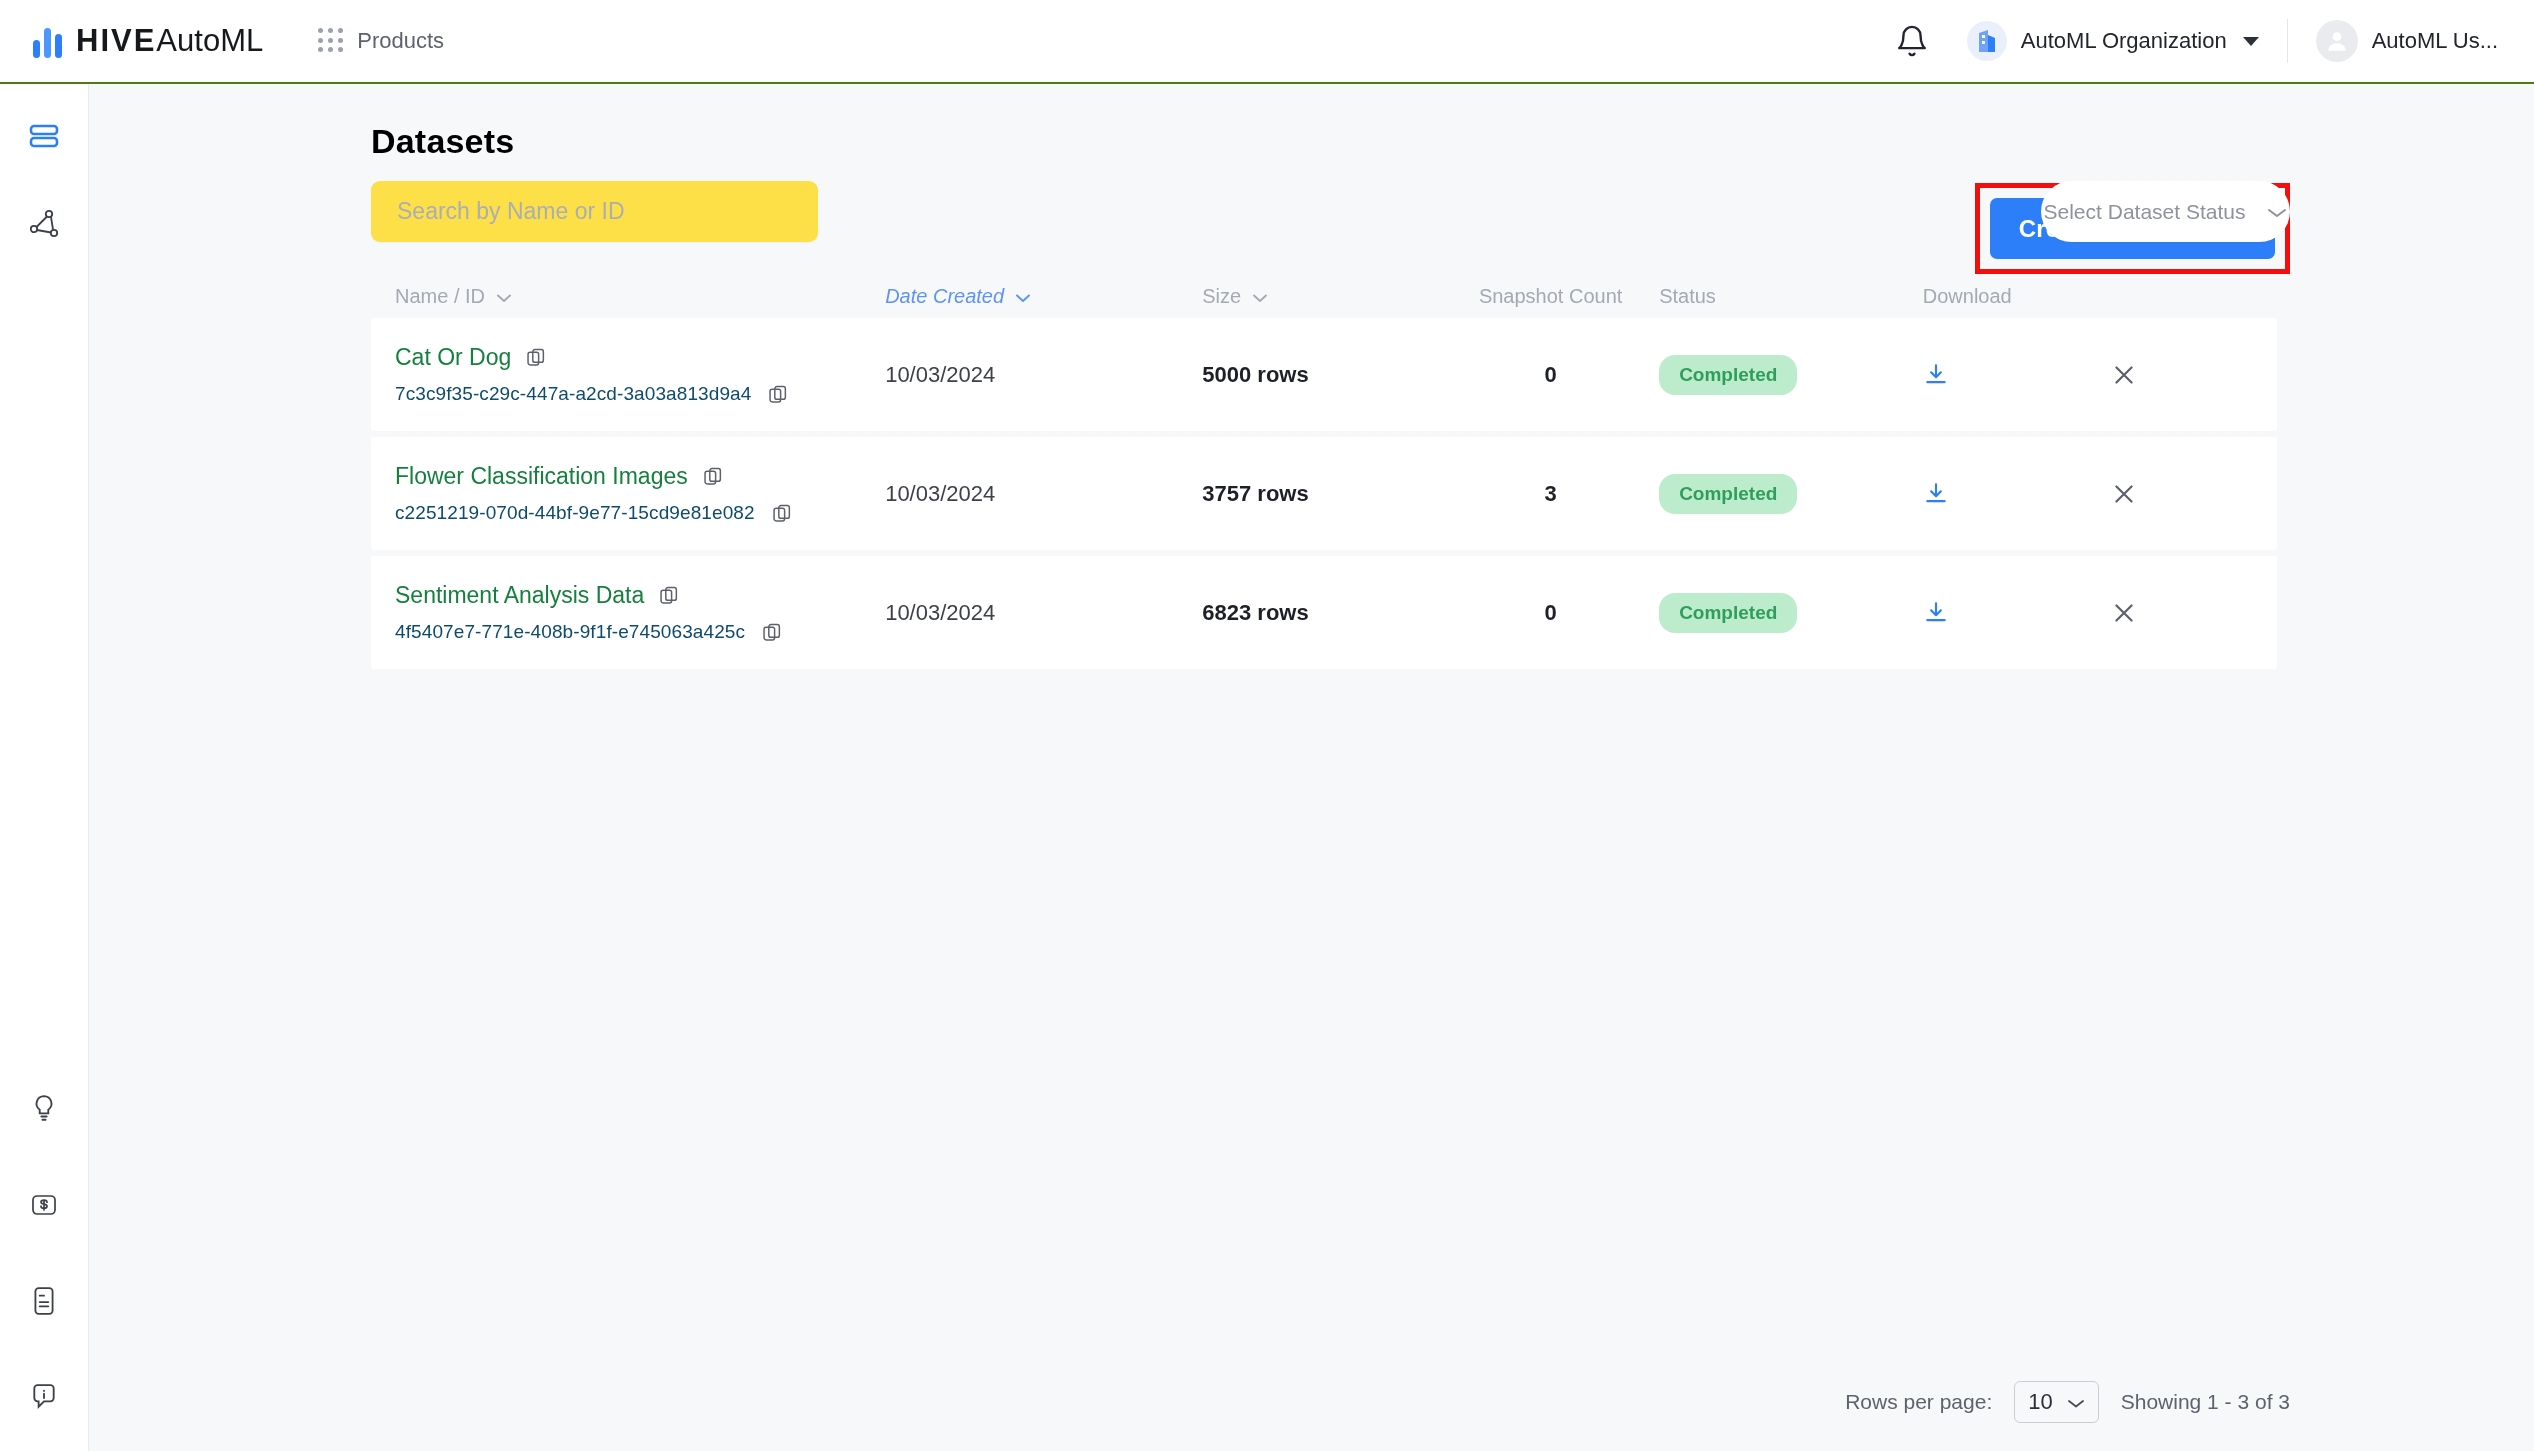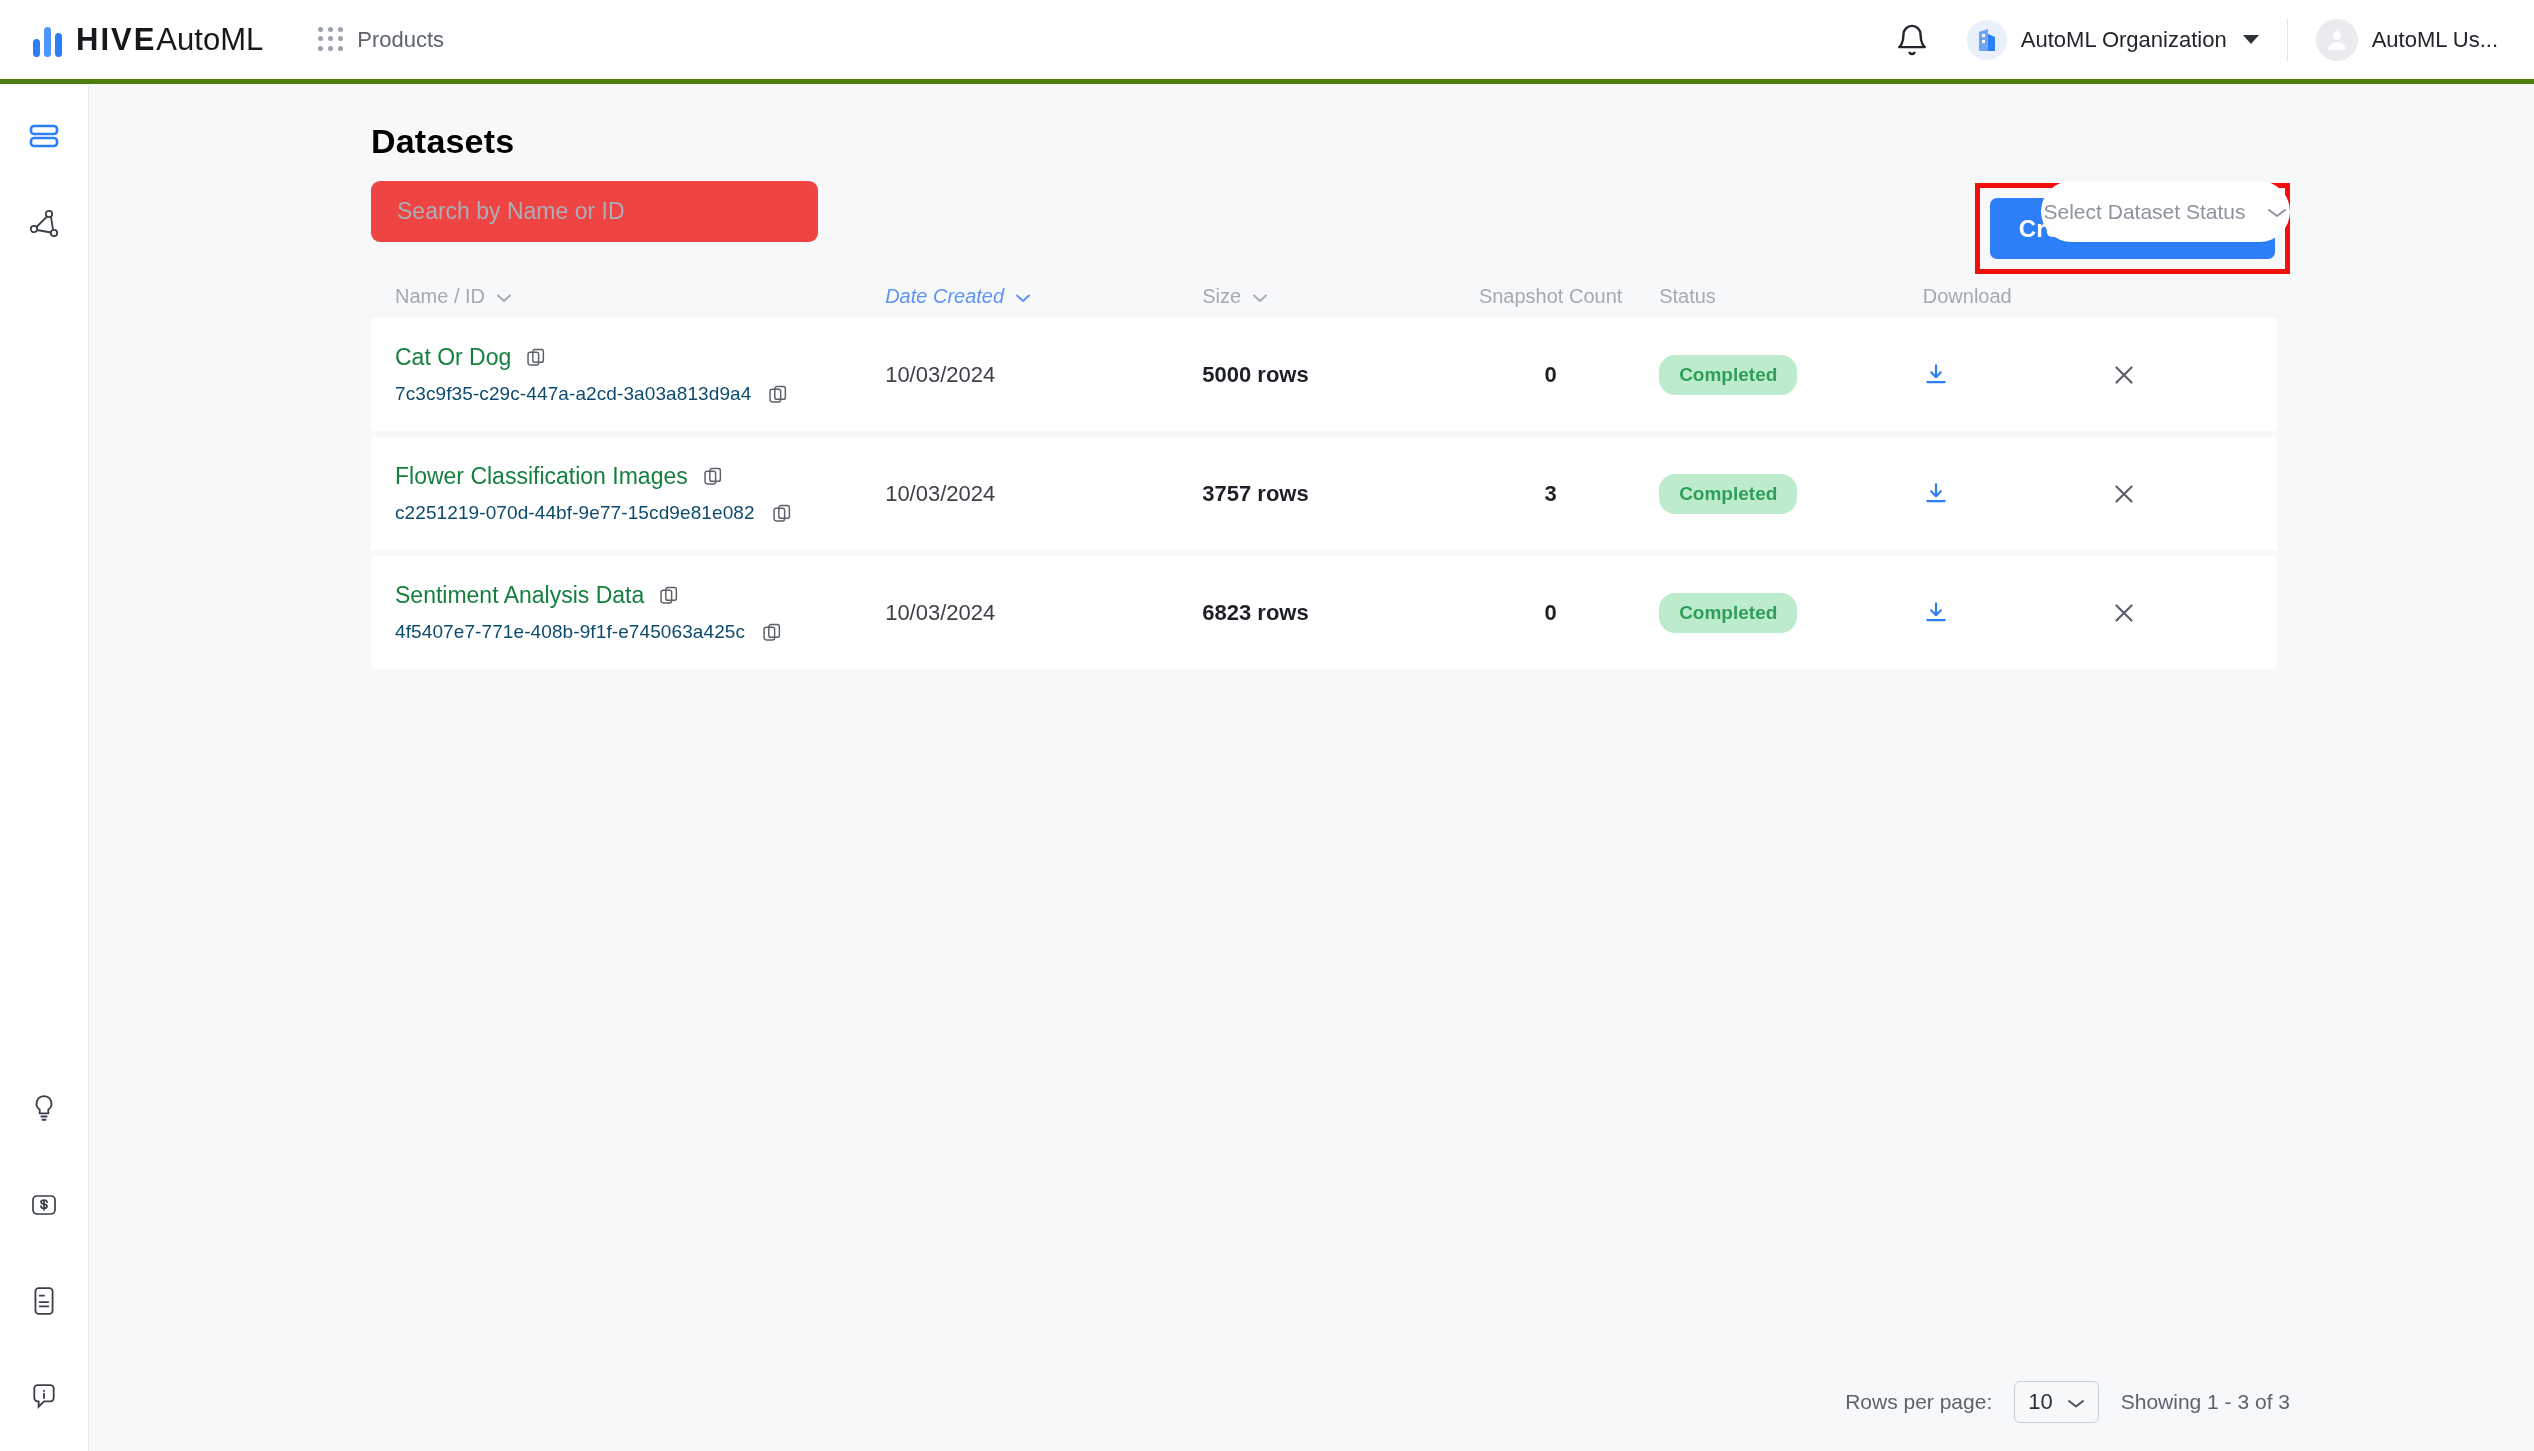--- a/index.html
+++ b/index.html
@@ -9,21 +9,21 @@
     background: #ffffff;
     font-family: "Liberation Sans", sans-serif;
     -webkit-font-smoothing: antialiased;
     overflow: hidden;
   }
   .app { position: relative; width: 2534px; height: 1451px; background: #f7f8fa; }
 
   
   .topbar {
     position: absolute; top: 0; left: 0; width: 2534px; height: 84px;
-    background: #ffffff; border-bottom: 5px solid #4d7c0f;
+    background: #ffffff; border-bottom: 2px solid #4d7c0f;
     display: flex; align-items: center; z-index: 5;
   }
   .brand { display: flex; align-items: center; margin-left: 33px; }
   .brand-mark { display: flex; align-items: flex-end; gap: 4px; height: 34px; margin-right: 14px; }
   .brand-mark i { display:block; width: 7px; border-radius: 4px; background: #2d7ff9; }
   .bm1 { height: 18px; }
   .bm2 { height: 30px; background: #4d95ff !important; }
   .bm3 { height: 24px; }
   .brand-text { font-size: 31px; letter-spacing: 0.5px; color: #16181c; }
   .brand-text b { font-weight: 700; letter-spacing: 2px; }
@@ -69,21 +69,21 @@
   .cta-wrap { position: absolute; right: 244px; top: 99px; padding: 10px;
               border: 5px solid #f40f0f; background: #f7f8fa; }
   .cta {
     width: 285px; height: 61px; background: #2d7ff9; color: #fff; border: none; border-radius: 7px;
     font-size: 24px; font-weight: 700; font-family: "Liberation Sans", sans-serif;
     cursor: pointer; letter-spacing: 0.2px;
   }
 
   .tools { position: relative; margin-left: 282px; margin-top: 8px; height: 63px; }
   .search-box {
-    width: 447px; height: 61px; background: #ef4444; border: none; border-radius: 9px;
+    width: 447px; height: 61px; background: #fde047; border: none; border-radius: 9px;
     font-size: 23px; color: #32363d; padding: 0 26px; font-family: "Liberation Sans", sans-serif;
     box-shadow: 0 1px 2px rgba(16,24,40,.04);
   }
   .search-box::placeholder { color: #a9aeb7; }
   .status-select {
     position: absolute; right: 244px; top: 0; width: 249px; height: 61px; background: #ffffff;
     border-radius: 31px; display: flex; align-items: center; justify-content: center;
     gap: 22px; cursor: pointer; box-shadow: 0 1px 2px rgba(16,24,40,.04);
   }
   .status-select span { font-size: 21px; color: #8d939d; }

